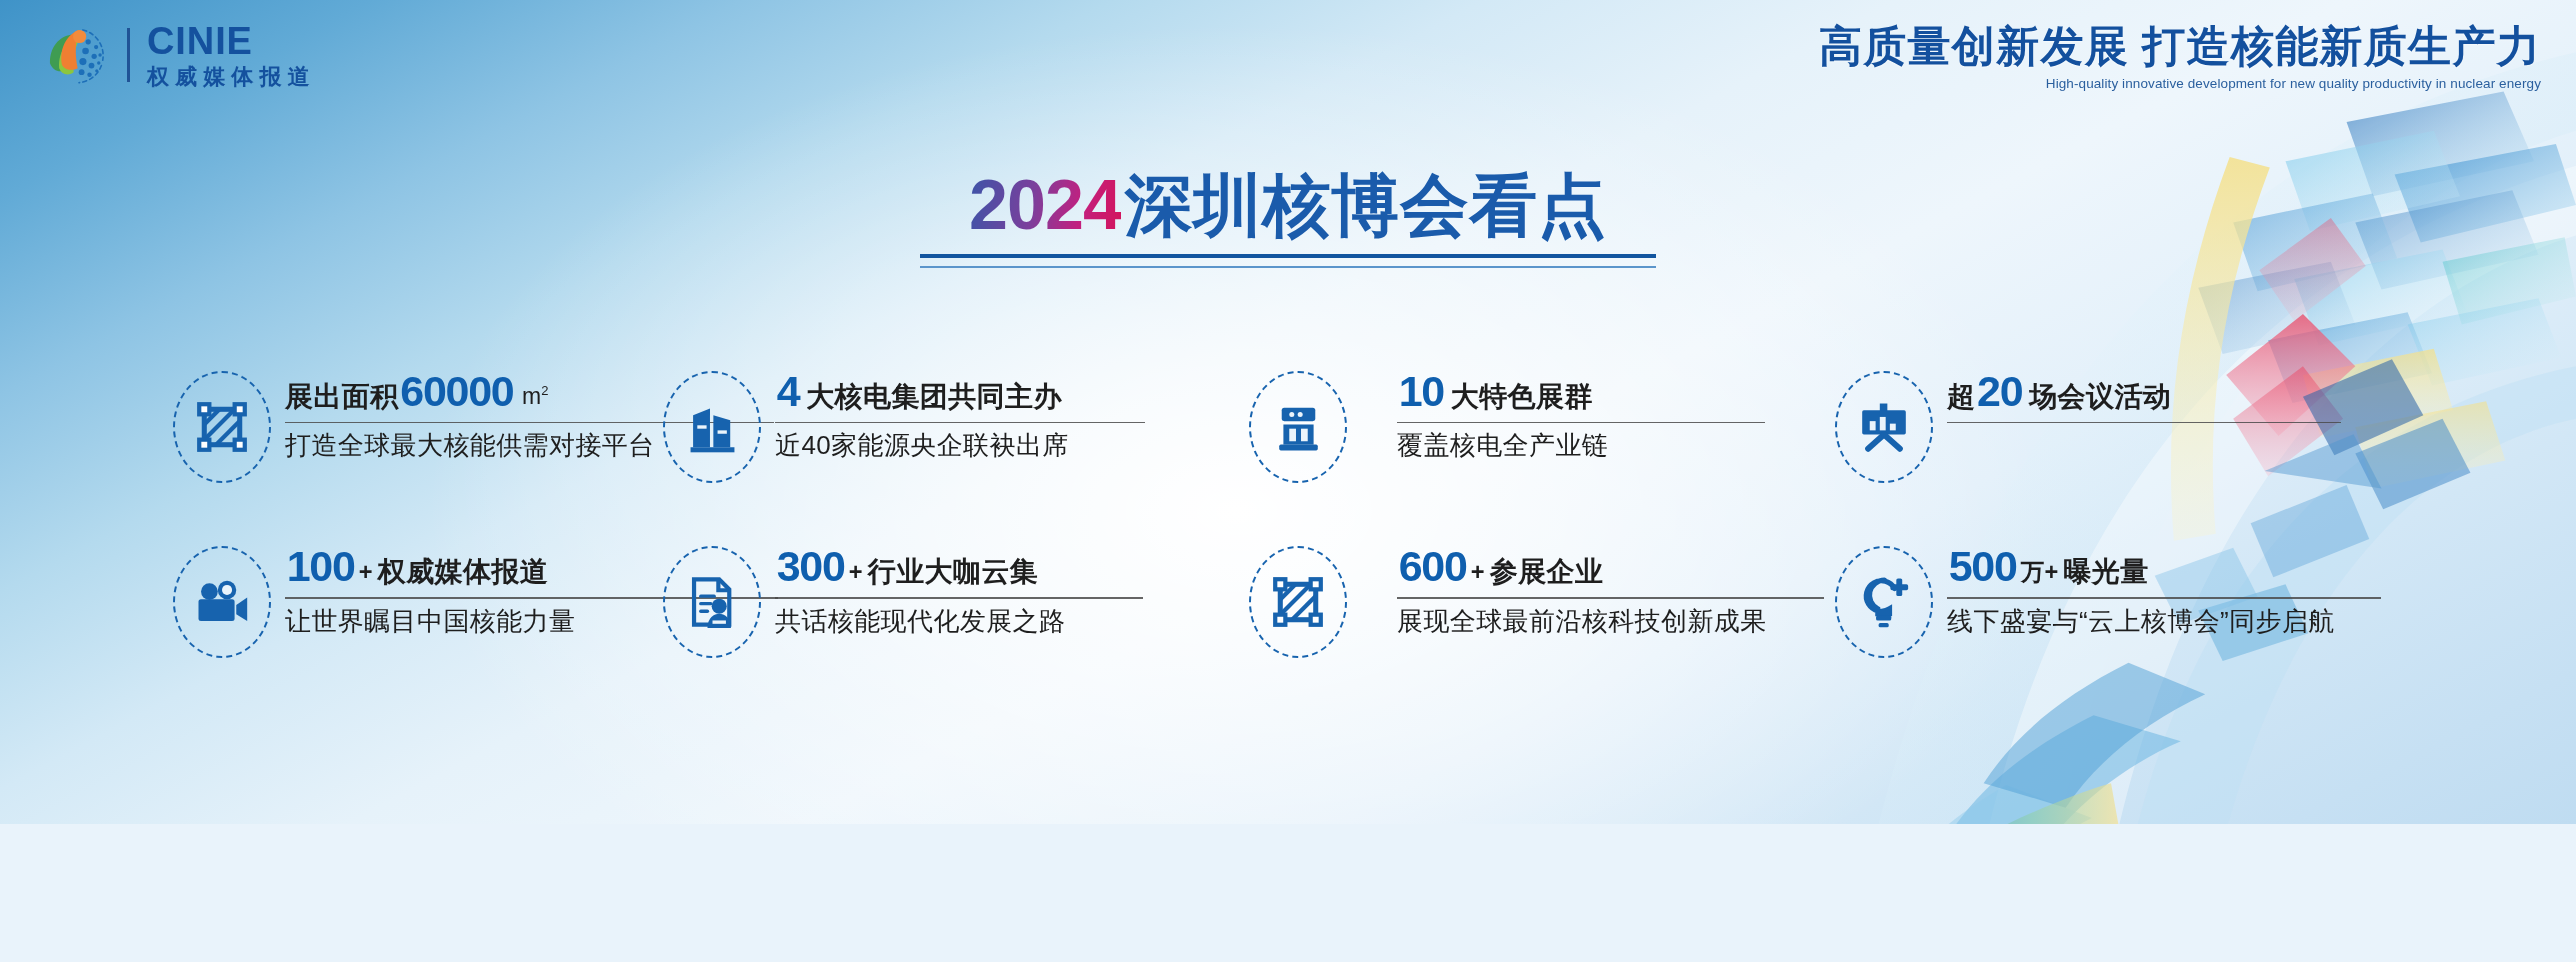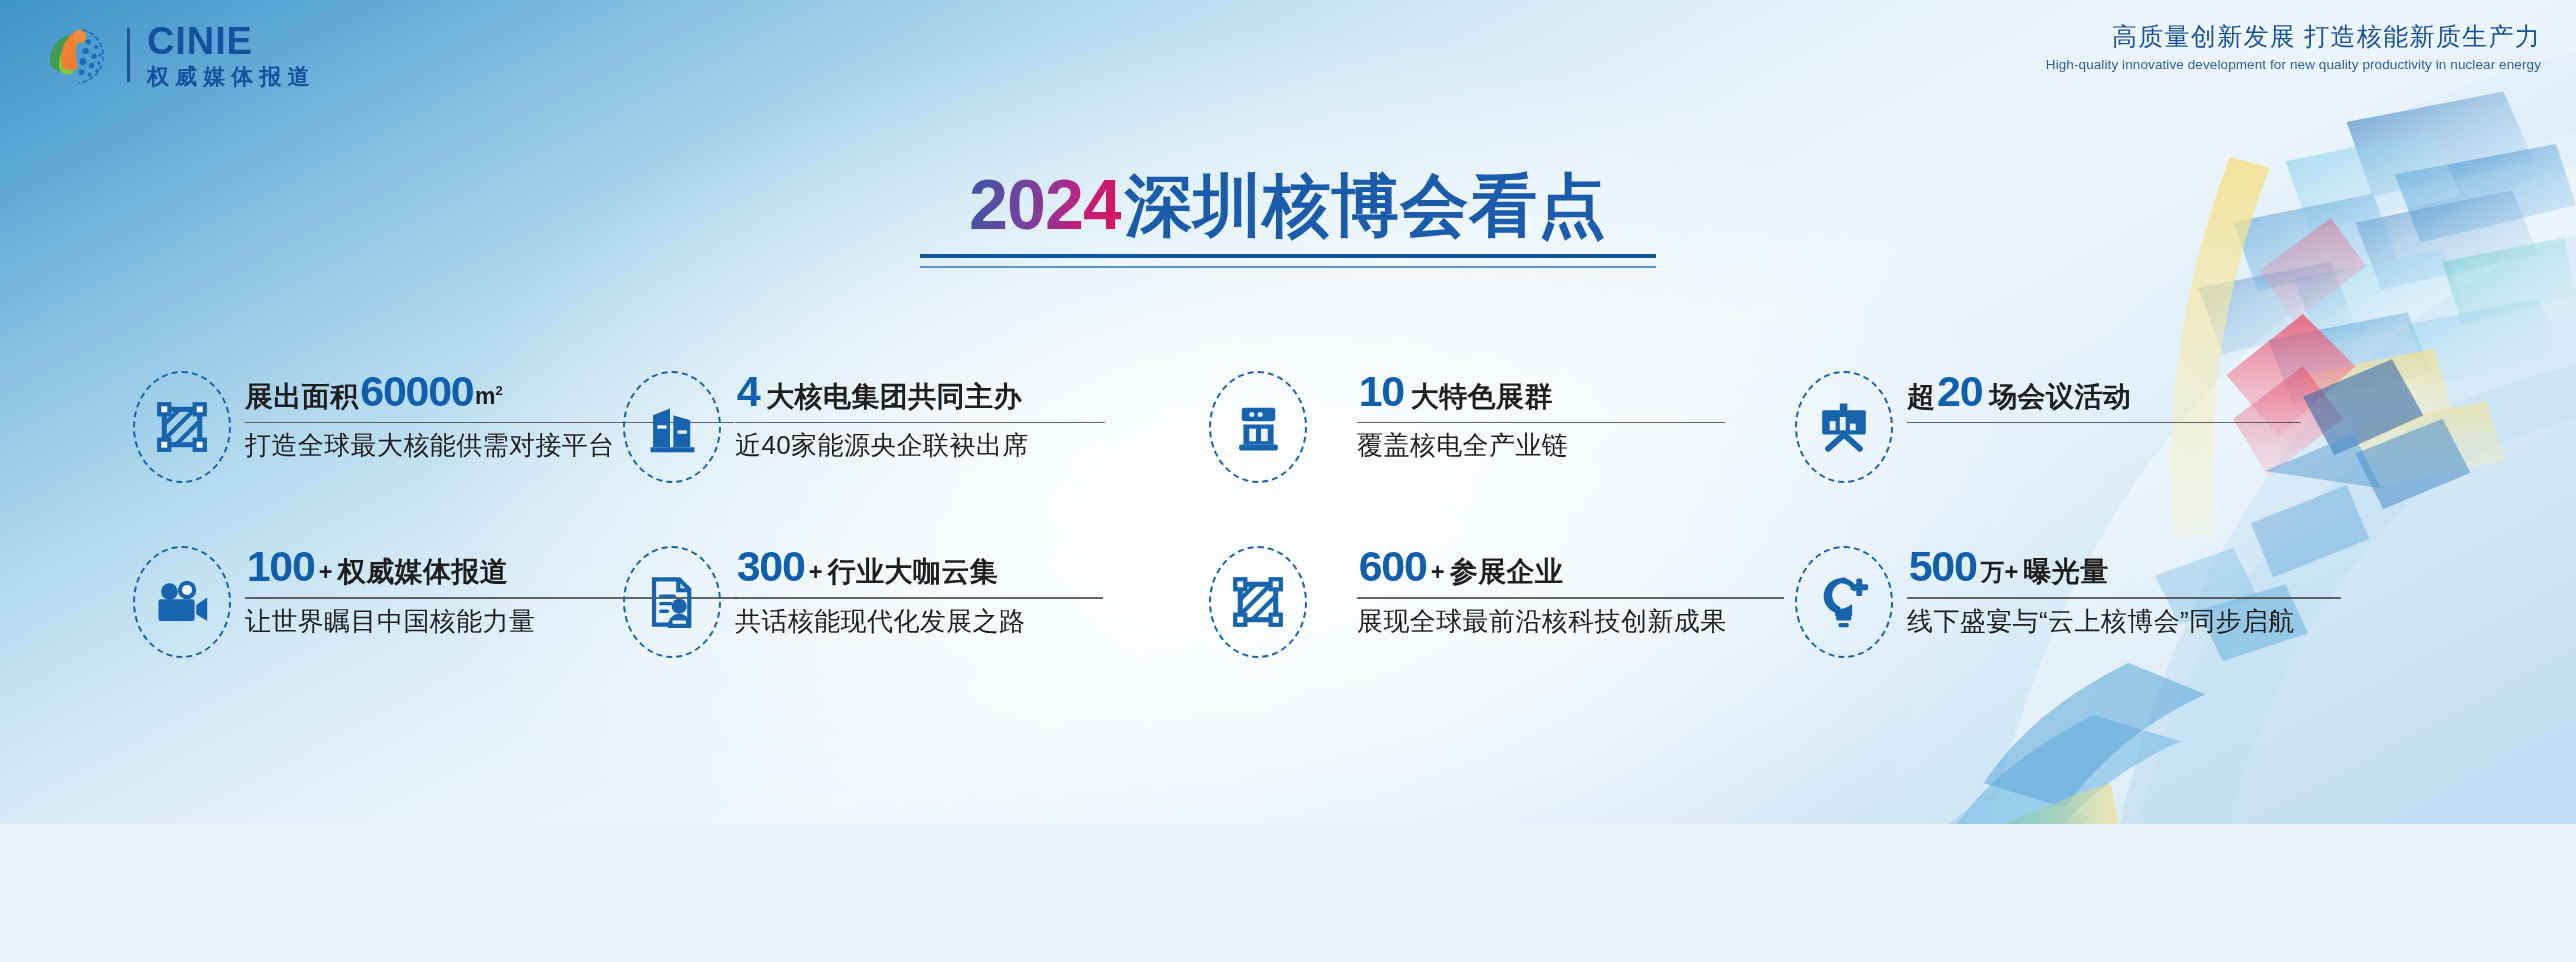--- a/index.html
+++ b/index.html
@@ -49,21 +49,21 @@
   }
   .logo-cn {
     font-size:22px; font-weight:bold; color:#14519e;
     letter-spacing:6.1px; line-height:1; margin-top:6.1px;
   }
 
   .slogan {
     position:absolute; right:35px; top:23px; text-align:right;
   }
   .slogan-cn {
-    font-size:25px; font-weight:normal; color:#13509e;
+    font-size:43px; font-weight:bold; color:#13509e;
     letter-spacing:1.3px; line-height:1.1;
     text-shadow:0 0.9px 1.7px rgba(255,255,255,.55);
   }
   .slogan-en {
     font-size:13.5px; color:#2a5f9e; margin-top:6.1px;
     letter-spacing:0.1px; font-weight:500;
   }
 
   
   .title-wrap {
@@ -86,21 +86,21 @@
   .title-rules {
     margin:14px auto 0; width:736px;
   }
   .rule-a { height:4.4px; background:#12559f; }
   .rule-b { height:1.7px; background:#5b95cb; margin-top:7.9px; }
 
   
   .grid {
     position:absolute; left:0; top:366px; width:2576px;
   }
-  .grid-row { display:flex; }
+  .grid-row { display:flex;padding-left:40px; }
   .grid-row + .grid-row { margin-top:58px; }
 
   .cell {
     display:flex; align-items:flex-start; position:relative;
   }
   .c1 { width:586px; padding-left:133px; }
   .c2 { width:586px; padding-left:37px; }
   .c3 { width:586px; padding-left:37px;gap:36px; }
   .c4 { width:611px; padding-left:37px; }
 
@@ -125,22 +125,22 @@
   .big-num {
     font-size:43px; font-weight:bold; color:#0f5fae;
     letter-spacing:-1.3px; font-family:"Liberation Sans",sans-serif;
     margin:0 1.7px;
   }
   .suffix {
     font-size:23.6px; font-weight:bold; color:#1e1e1e;
     margin-left:2.6px; align-self:flex-end; padding-bottom:3.5px;
   }
   .unit-sq {
-    font-size:23px; font-weight:bold; color:#1e1e1e;
-    align-self:flex-end; padding-bottom:5.2px;
+    font-size:23px; font-weight:normal; color:#1e1e1e;
+    margin-left:7px; align-self:flex-end; padding-bottom:5.2px;
   }
   .unit-sq sup { font-size:13px; }
   .post-label {
     font-size:28px; font-weight:bold; color:#1e1e1e;
     letter-spacing:0.4px; margin-left:5.2px;
   }
   .cell-rule {
     height:1.4px; background:#4a4a4a; margin:9.6px 0 7.9px; opacity:.85;
   }
   .cell-sub {

